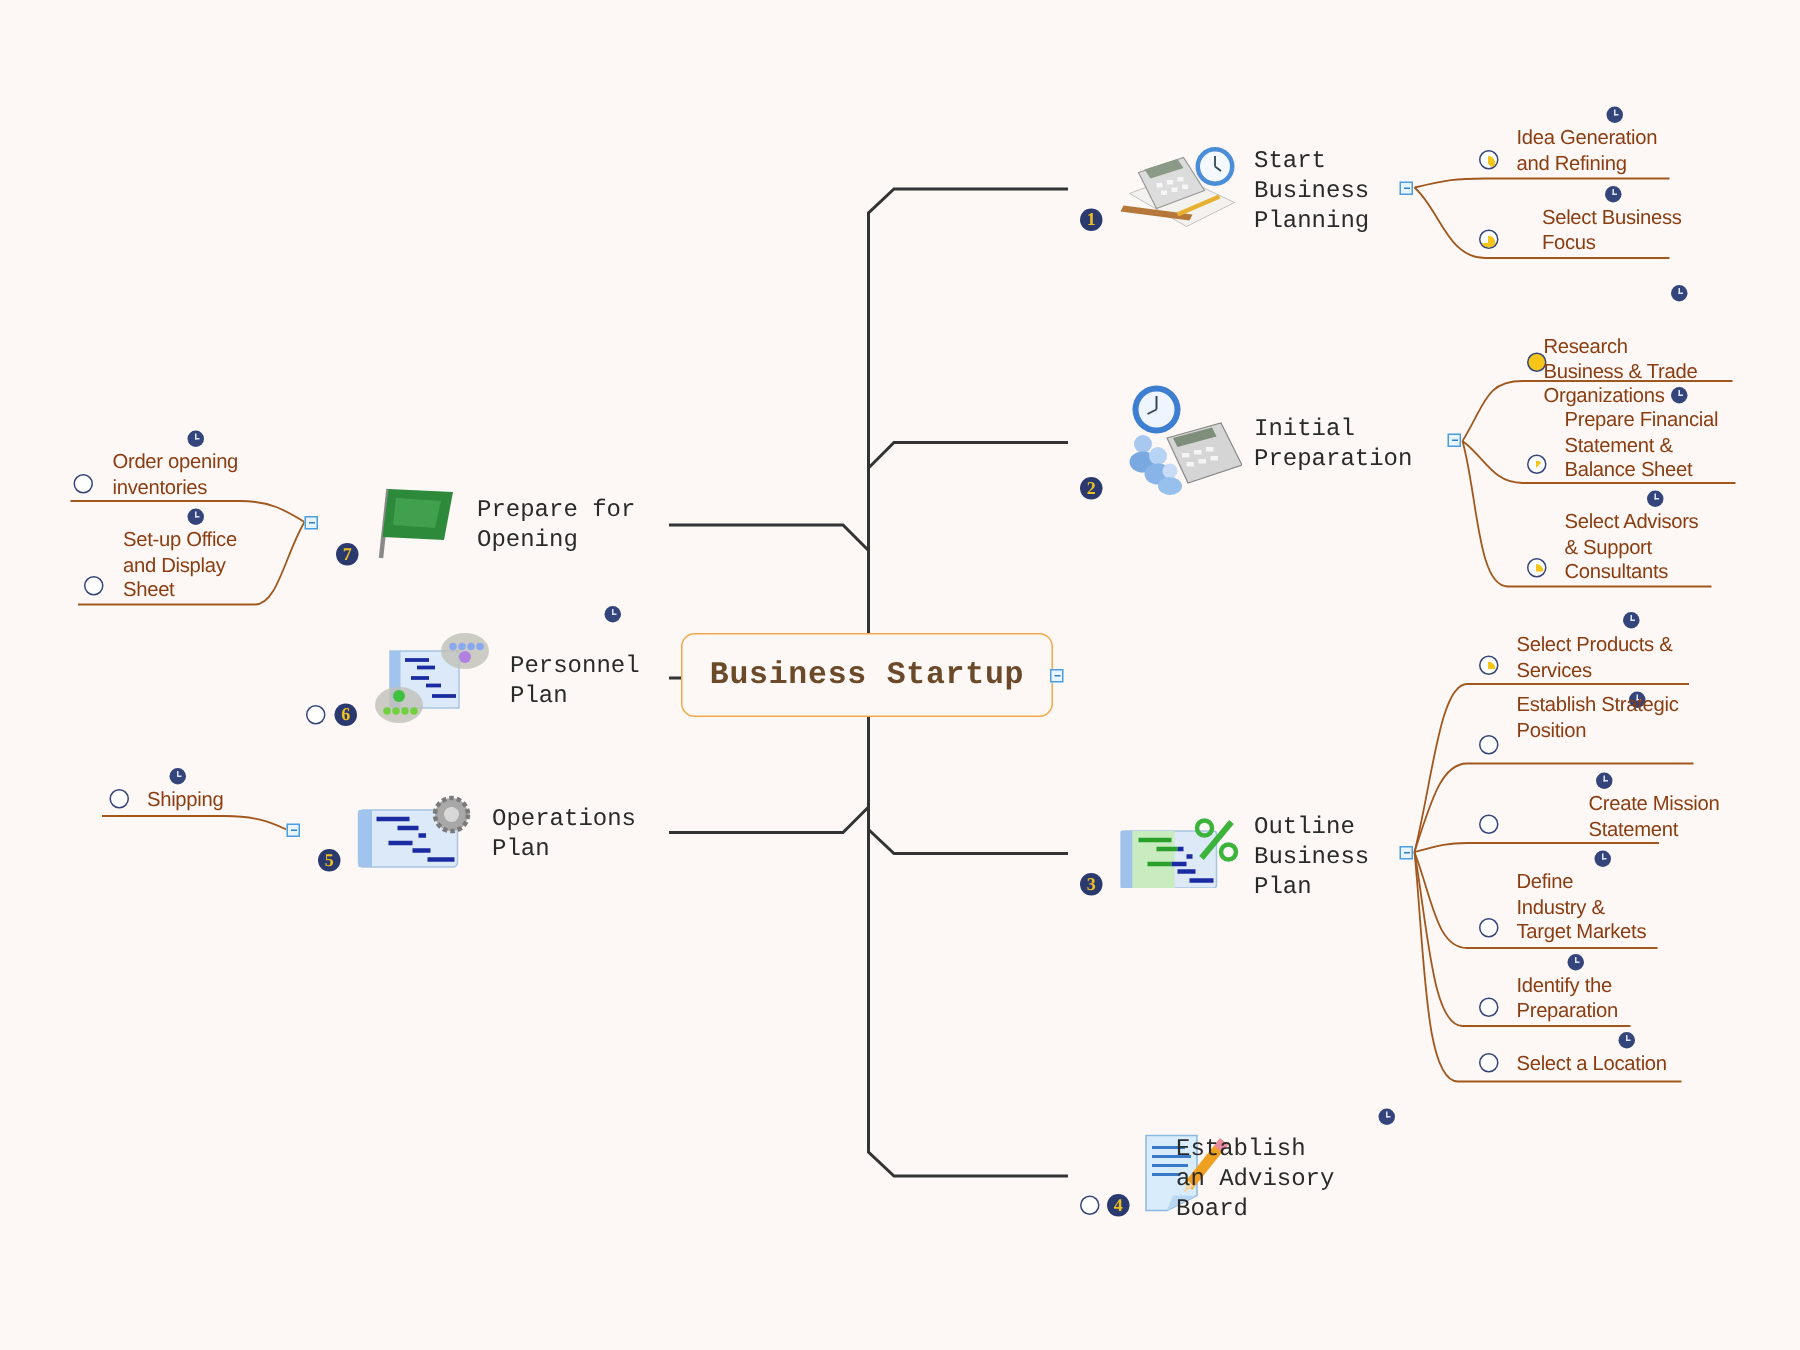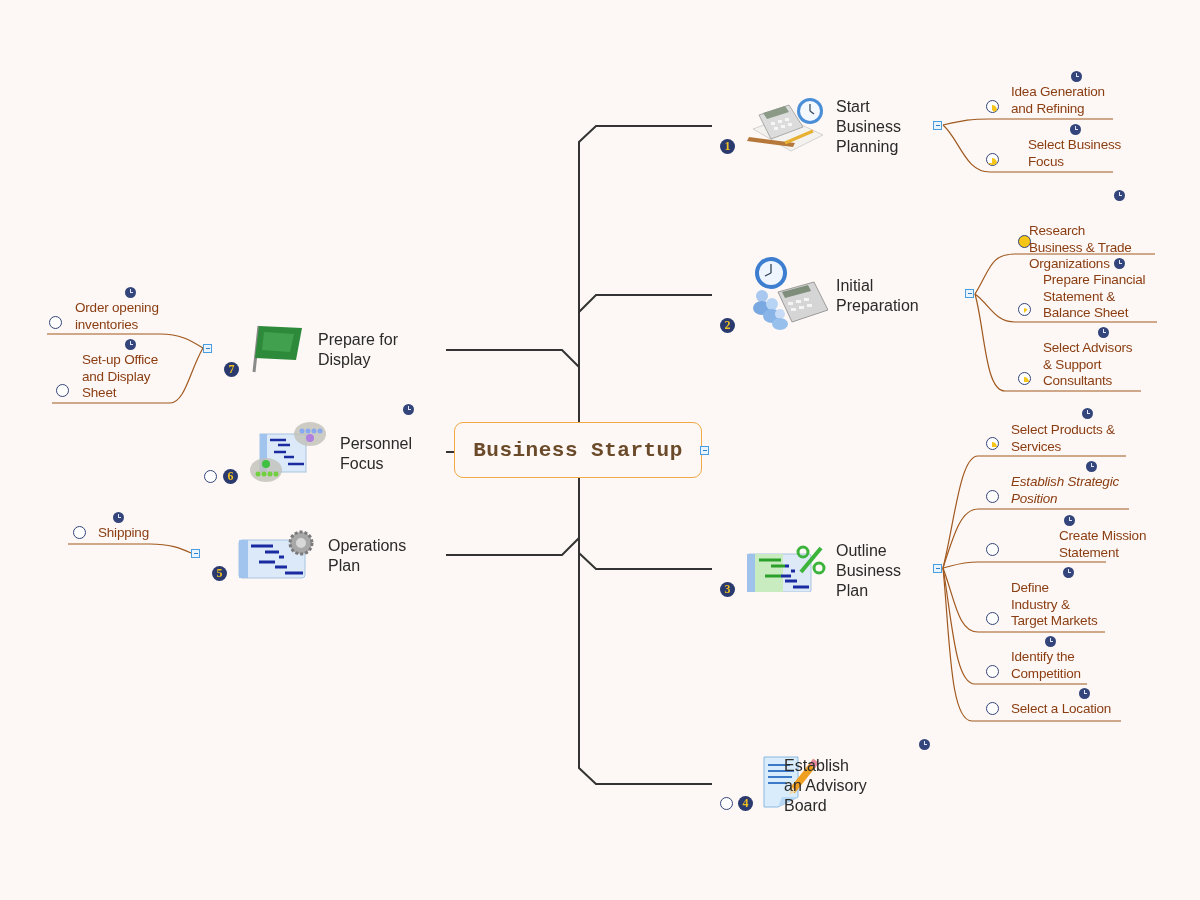--- a/index.html
+++ b/index.html
@@ -3,21 +3,21 @@
 <meta charset="utf-8">
 <style>
   html, body { margin:0; padding:0; }
   body { width:1200px; height:900px; background:#fdf8f5; position:relative; overflow:hidden;
          font-family:"Liberation Sans", sans-serif; }
   #lines { position:absolute; left:0; top:0; width:1200px; height:900px; }
   .root { position:absolute; left:454px; top:422px; width:248px; height:56px; box-sizing:border-box;
           border:1.5px solid #f0a848; border-radius:9px; background:#fdf8f5;
           font-family:"Liberation Mono", monospace; font-weight:bold; font-size:21px; color:#6b4a2a;
           display:flex; align-items:center; justify-content:center; letter-spacing:0.5px; }
-  .main { position:absolute; font-family:Liberation Sans, sans-serif; font-size:16px; line-height:20px;
+  .main { position:absolute; font-family:Liberation Mono, monospace; font-size:16px; line-height:20px;
           color:#2a2a2a; white-space:pre-line; }
   .sub { position:absolute; font-family:"Liberation Sans", sans-serif; font-size:13.5px; line-height:16.5px;
          color:#8b3d12; white-space:pre-line; letter-spacing:-0.2px; }
   .collapse { position:absolute; width:9px; height:9px; box-sizing:border-box; border:1px solid #4a9ee0;
               background:#e8f4ff; cursor:pointer; }
   .collapse::after { content:""; position:absolute; left:1.5px; top:3px; width:4px; height:1px; background:#3080c8; }
   .badge { position:absolute; width:15px; height:15px; border-radius:50%; background:#2a3a6e;
            color:#f0c020; font-family:"Liberation Serif", serif; font-weight:bold; font-size:12px;
            line-height:15px; text-align:center; }
   .clock { position:absolute; width:11px; height:11px; border-radius:50%; background:#33457a; }
@@ -196,41 +196,41 @@
   <div class="clock" style="left:1082px;top:408px;"></div>
   <div class="prog" style="left:986px;top:437px;"><svg width="10" height="10" viewBox="0 0 10 10">
         <path d="M5,5 L5,0 A5,5 0 0,1 10,5 Z" fill="#f5c518"></path>
       </svg></div>
   <div class="sub" style="left:1011px;top:422px;">Select Products &amp;
 Services</div>
 </div>
 <div>
   <div class="clock" style="left:1086px;top:461px;"></div>
   <div class="prog" style="left:986px;top:490px;"></div>
-  <div class="sub" style="left:1011px;top:474px;font-style:italic;">Establish Strategic
+  <div class="sub" style="left:1011px;top:462px;">Establish Strategic
 Position</div>
 </div>
 <div>
   <div class="clock" style="left:1064px;top:515px;"></div>
   <div class="prog" style="left:986px;top:543px;"></div>
   <div class="sub" style="left:1011px;top:528px;margin-left:48px;">Create Mission
 Statement</div>
 </div>
 <div>
   <div class="clock" style="left:1063px;top:567px;"></div>
   <div class="prog" style="left:986px;top:612px;"></div>
   <div class="sub" style="left:1011px;top:580px;">Define
 Industry &amp;
 Target Markets</div>
 </div>
 <div>
   <div class="clock" style="left:1045px;top:636px;"></div>
   <div class="prog" style="left:986px;top:665px;"></div>
   <div class="sub" style="left:1011px;top:649px;">Identify the
-Competition</div>
+Preparation</div>
 </div>
 <div>
   <div class="clock" style="left:1079px;top:688px;"></div>
   <div class="prog" style="left:986px;top:702px;"></div>
   <div class="sub" style="left:1011px;top:701px;">Select a Location</div>
 </div>
 
 <div>
   <div class="prog" style="left:720px;top:797px;"></div>
   <div class="badge" style="left:738px;top:796px;">4</div>
@@ -303,33 +303,33 @@
     <ellipse cx="18" cy="50" rx="16" ry="12" fill="#c0c0b8" opacity="0.8"></ellipse>
     <g fill="#70d040">
         <circle cx="10" cy="54" r="2.5"></circle>
         <circle cx="16" cy="54" r="2.5"></circle>
         <circle cx="22" cy="54" r="2.5"></circle>
         <circle cx="28" cy="54" r="2.5"></circle>
       </g>
     <circle cx="18" cy="44" r="4" fill="#40c040"></circle>
   </svg>
   <div class="main" style="left:340px;top:434px;">Personnel
-Focus</div>
+Plan</div>
   <div class="clock" style="left:403px;top:404px;"></div>
 </div>
 
 <div>
   <div class="badge" style="left:224px;top:362px;">7</div>
   <svg class="icon" style="left:250px;top:322px;" width="54" height="52" viewBox="0 0 54 52">
     <line x1="9" y1="4" x2="4" y2="50" stroke="#8a8a8a" stroke-width="3"></line>
     <path d="M9,4 L52,6 L46,38 L5,36 Z" fill="#2d8a3a"></path>
     <path d="M14,10 L44,12 L40,30 L12,28 Z" fill="#4aaa56" opacity="0.7"></path>
   </svg>
   <div class="main" style="left:318px;top:330px;">Prepare for
-Display</div>
+Opening</div>
   <div class="collapse" style="left:203px;top:344px;"></div>
 </div>
 <div>
   <div class="clock" style="left:125px;top:287px;"></div>
   <div class="prog" style="left:49px;top:316px;"></div>
   <div class="sub" style="left:75px;top:300px;">Order opening
 inventories</div>
 </div>
 <div>
   <div class="clock" style="left:125px;top:339px;"></div>

